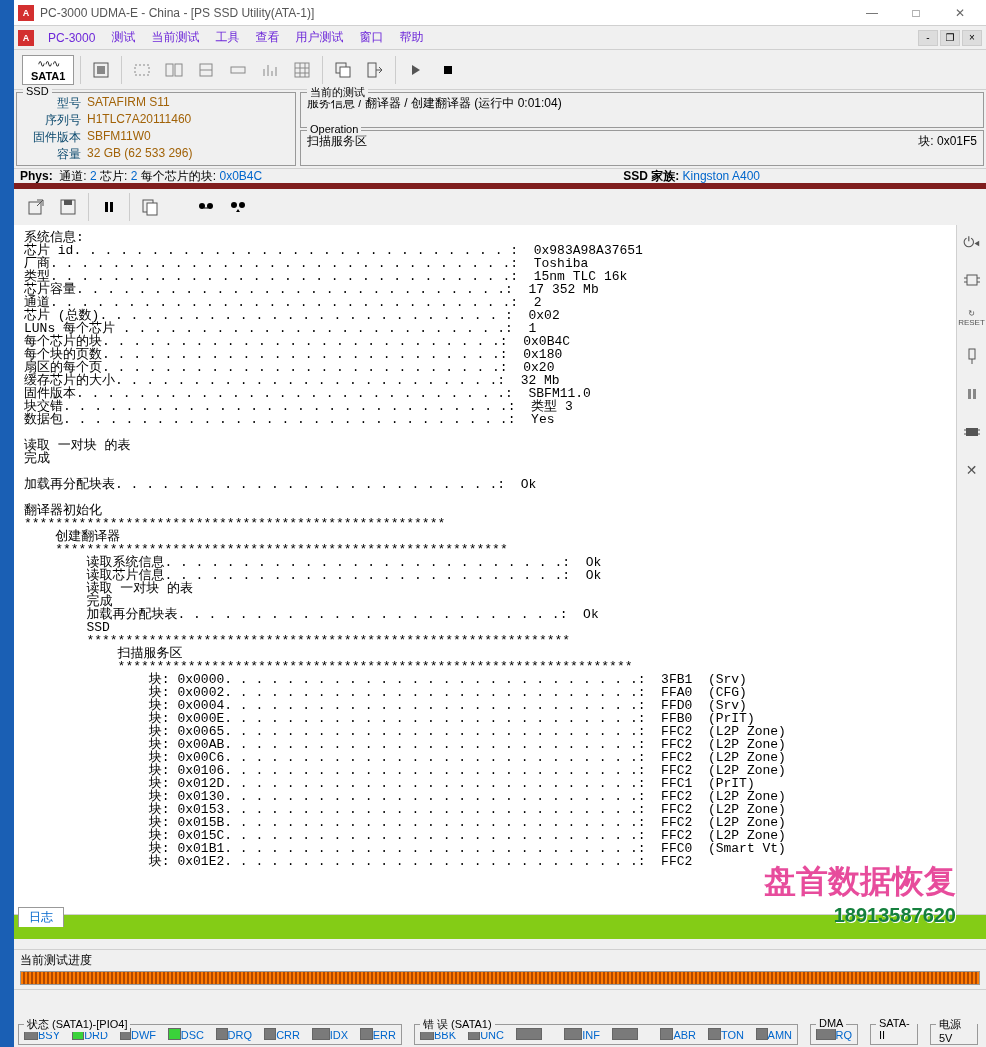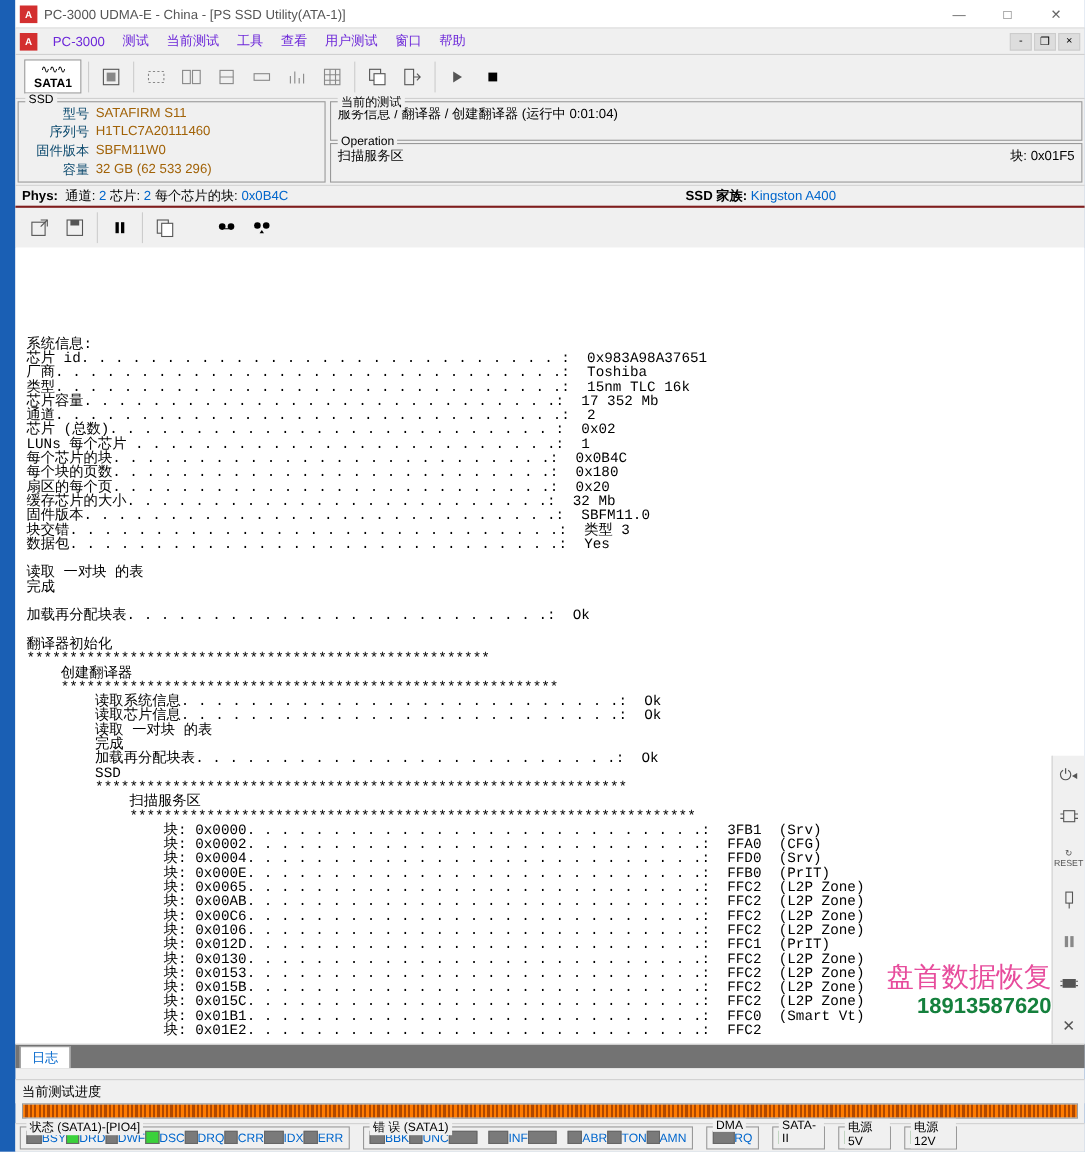--- a/index.html
+++ b/index.html
@@ -24,42 +24,42 @@
 .ssd-box .legend { position:absolute; top:-8px; left:6px; background:#f0f0f0; padding:0 3px; font-size:11px;}
 .ssd-box .line { display:flex; }
 .ssd-box .lbl { width: 58px; text-align:right; margin-right:6px; color:#0c4a6e;}
 .ssd-box .val { color:#a16207; }
 .op-box { flex:1; display:flex; flex-direction:column; gap:2px; margin:2px;border-radius:22px; }
 .op-panel { border: 1px solid #999; padding: 2px 6px; font-size: 12px; position:relative; background:#f0f0f0; flex:1;}
 .op-panel .legend { position:absolute; top:-8px; left:6px; background:#f0f0f0; padding:0 3px; font-size:11px;}
 .op-panel .opline { display:flex; }
 .op-panel .opline .l { flex:1; }
 .op-panel .opline .r { }
-.phys-row { height: 20px; background:#f0f0f0; display:flex; align-items:center; font-size:12px; padding:0 6px; border-bottom:2px solid #7f1d1d;}
+.phys-row { height: 20px; background:#f0f0f0; display:flex; align-items:center; font-size:12px; padding:0 6px; border-bottom:6px solid #7f1d1d;}
 .phys-row .blue { color:#0066cc; }
 .phys-row .spacer{flex:1;}
 .toolbar2 { height: 36px; background:#f0f0f0; display:flex; align-items:center; padding:0 8px; gap:4px;}
-.main-area { flex:1; display:flex; background:#fff; overflow:hidden;align-items:flex-end;}
+.main-area { flex:1; display:flex; background:#fff; overflow:hidden;}
 .log-area { flex:1; background:#fff; font-family: "SimSun","Courier New",monospace; font-size:13px; white-space:pre; padding:6px 10px; overflow:auto; color:#000; line-height:1.0;}
 .right-tools { width:30px; background:#f0f0f0; border-left:1px solid #d0d0d0; display:flex; flex-direction:column; align-items:center; padding:6px 0; gap:16px;}
 .rt-icon { width:22px; height:22px; display:flex; align-items:center; justify-content:center; color:#555; font-size:14px; cursor:pointer;}
-.tab-bottom { height:22px; background:#737373; border-top:1px solid #d0d0d0; display:flex; align-items:flex-end; padding:0 4px;}
+.tab-bottom { height:22px; background:#84cc16; border-top:1px solid #d0d0d0; display:flex; align-items:flex-end; padding:12px 4px;}
 .tab-bottom .tab { background:#fff; border:1px solid #999; border-bottom:none; padding:1px 10px; font-size:12px; color:#0066cc; cursor:pointer;}
 .progress-row { height:22px; background:#f0f0f0; padding:0 6px; font-size:12px; display:flex; align-items:center; border-top:1px solid #d0d0d0;margin-top:10px;}
 .progress-bar { height:14px; border:1px solid #999; margin:0 6px 4px 6px; background:repeating-linear-gradient(90deg,#ff7b00 0,#ff7b00 2px,#af4800 2px,#af4800 4px);}
 .status-bar { background:#f0f0f0; border-top:1px solid #d0d0d0; padding:2px 4px;}
 .status-groups { display:flex; gap:12px; align-items:flex-start;}
-.sg { border:1px solid #999; padding:3px 5px 2px 5px; position:relative; display:flex; gap:0px; background:#f0f0f0;}
+.sg { border:1px solid #999; padding:3px 5px 2px 5px; position:relative; display:flex; gap:12px; background:#f0f0f0;margin-top:32px;}
 .sg .legend { position:absolute; top:-8px; left:5px; background:#f0f0f0; padding:0 3px; font-size:11px;}
 .led-col { display:flex; flex-direction:row; align-items:center; width:36px;}
 .led { width:26px; height:12px; border:1px solid #666; background:#7a7a7a; margin-bottom:2px;}
 .led.on { background:#3ad23a; }
 .led-lbl { font-size:11px; color:#0066cc;}
 .watermark { position:absolute; right:30px; bottom:120px; text-align:right; pointer-events:none;}
-.watermark .t1{ font-size:25px; color:#e74c9c; font-weight:normal; text-shadow:1px 1px 0 #fff;}
+.watermark .t1{ font-size:32px; color:#e74c9c; font-weight:bold; text-shadow:1px 1px 0 #fff;}
 .watermark .t2{ font-size:20px; color:#15803d; font-weight:bold; text-shadow:1px 1px 0 #fff;}
 svg { display:block; }
 </style>
 </head>
 <body>
 
 <div class="app-window">
 
   <div class="titlebar">
     <div class="icon-app">A</div>

